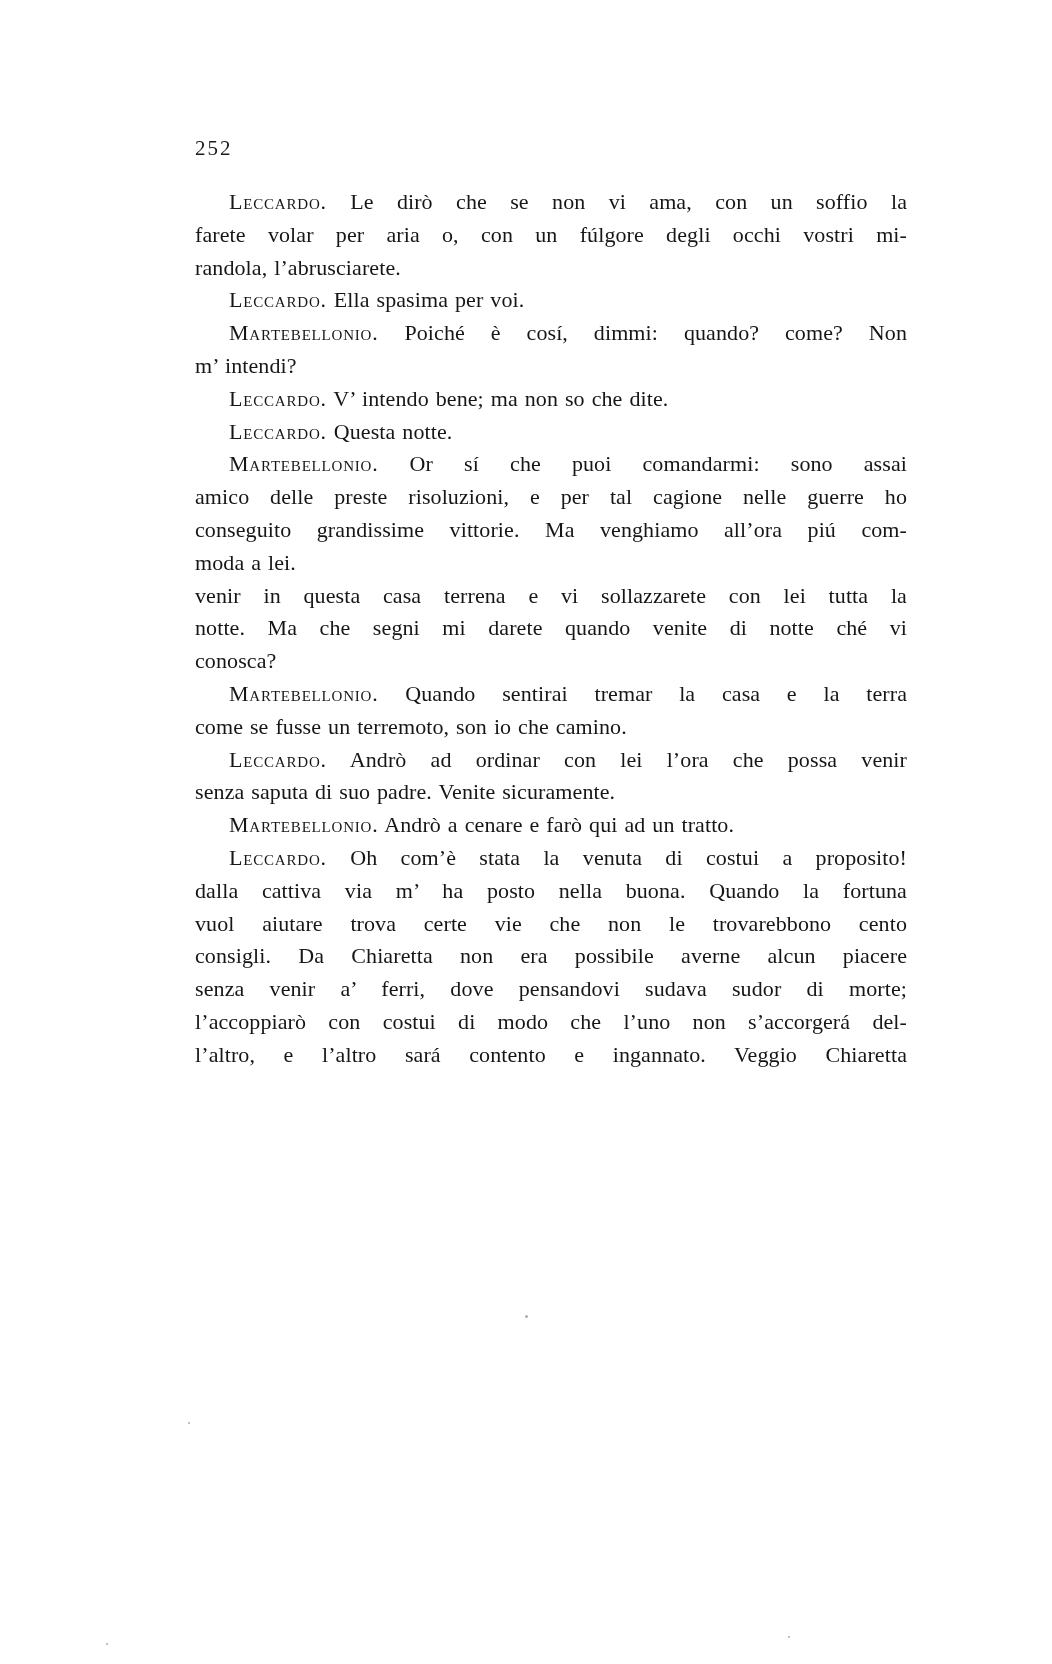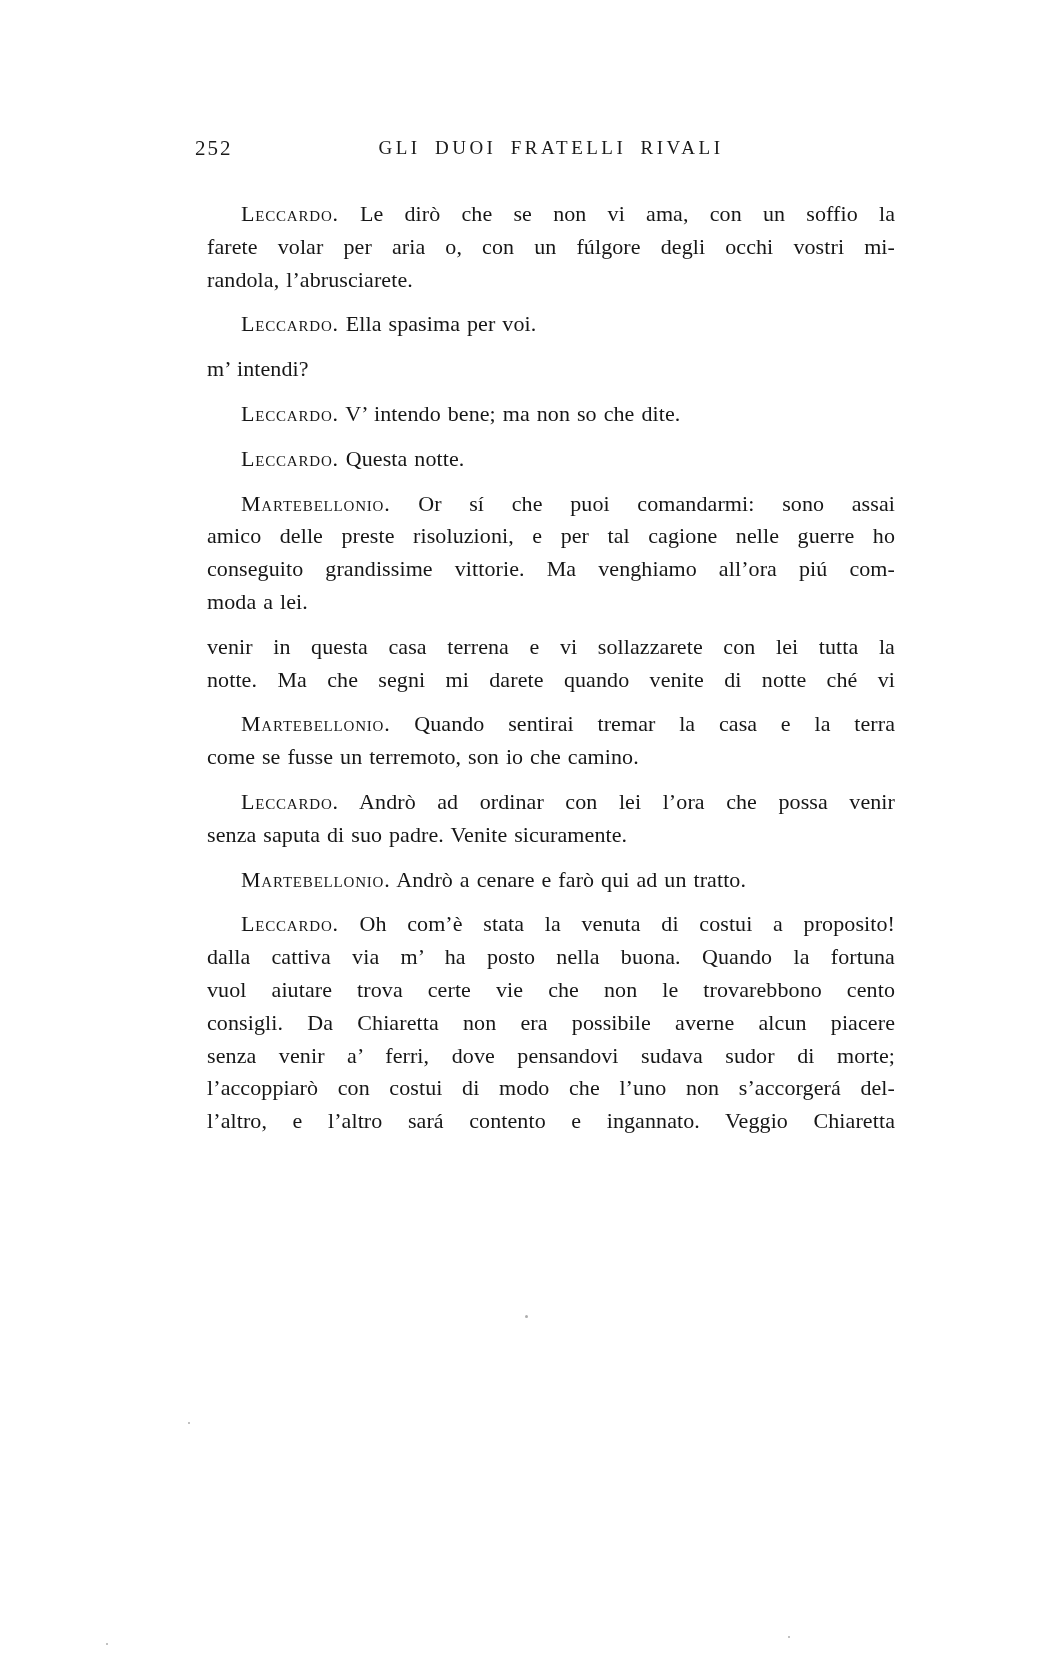--- a/index.html
+++ b/index.html
@@ -46,21 +46,21 @@
   .text-block {
     position: absolute;
     left: 195px;
     top: 186px;
     width: 712px;
     font-size: 22px;
     line-height: 32.8px;
     word-spacing: 0.06em;
     letter-spacing: 0.1px;
   }
-  .para { margin: 12px; }
+  .para { margin: 0; }
   .line {
     text-align: justify;
     text-align-last: justify;
   }
   .line.last {
     text-align-last: left;
   }
   .line.first {
     padding-left: 34px;
   }
@@ -81,50 +81,51 @@
   .speck-3 { left: 106px; top: 1643px; width: 2px; height: 2px; }
   .speck-4 { left: 788px; top: 1636px; width: 2px; height: 2px; }
 </style>
 </head>
 <body>
 
 <div class="page">
 
   <div class="page-header">
     <span class="page-number">252</span>
-    <span class="running-title">GLI DUOI FRATELLI RIVALI</span>
   </div>
 
   <div class="text-block">
       <div class="para">
         <div class="line first"><span class="speaker">Leccardo.</span> <span>Le dirò che se non vi ama, con un soffio la</span></div>
         <div class="line"><span>farete volar per aria o, con un fúlgore degli occhi vostri mi-</span></div>
         <div class="line last"><span>randola, l’abrusciarete.</span></div>
       </div>
       <div class="para">
         <div class="line first last"><span class="speaker">Leccardo.</span> <span>Ella spasima per voi.</span></div>
       </div>
       <div class="para">
+        <div class="line first"><span class="speaker">Martebellonio.</span> <span>Poiché è cosí, dimmi: quando? come? Non</span></div>
         <div class="line last"><span>m’ intendi?</span></div>
       </div>
       <div class="para">
         <div class="line first last"><span class="speaker">Leccardo.</span> <span>V’ intendo bene; ma non so che dite.</span></div>
       </div>
       <div class="para">
         <div class="line first last"><span class="speaker">Leccardo.</span> <span>Questa notte.</span></div>
       </div>
       <div class="para">
         <div class="line first"><span class="speaker">Martebellonio.</span> <span>Or sí che puoi comandarmi: sono assai</span></div>
         <div class="line"><span>amico delle preste risoluzioni, e per tal cagione nelle guerre ho</span></div>
         <div class="line"><span>conseguito grandissime vittorie. Ma venghiamo all’ora piú com-</span></div>
         <div class="line last"><span>moda a lei.</span></div>
       </div>
       <div class="para">
         <div class="line"><span>venir in questa casa terrena e vi sollazzarete con lei tutta la</span></div>
         <div class="line"><span>notte. Ma che segni mi darete quando venite di notte ché vi</span></div>
+        <div class="line last"><span>conosca?</span></div>
       </div>
       <div class="para">
         <div class="line first"><span class="speaker">Martebellonio.</span> <span>Quando sentirai tremar la casa e la terra</span></div>
         <div class="line last"><span>come se fusse un terremoto, son io che camino.</span></div>
       </div>
       <div class="para">
         <div class="line first"><span class="speaker">Leccardo.</span> <span>Andrò ad ordinar con lei l’ora che possa venir</span></div>
         <div class="line last"><span>senza saputa di suo padre. Venite sicuramente.</span></div>
       </div>
       <div class="para">

